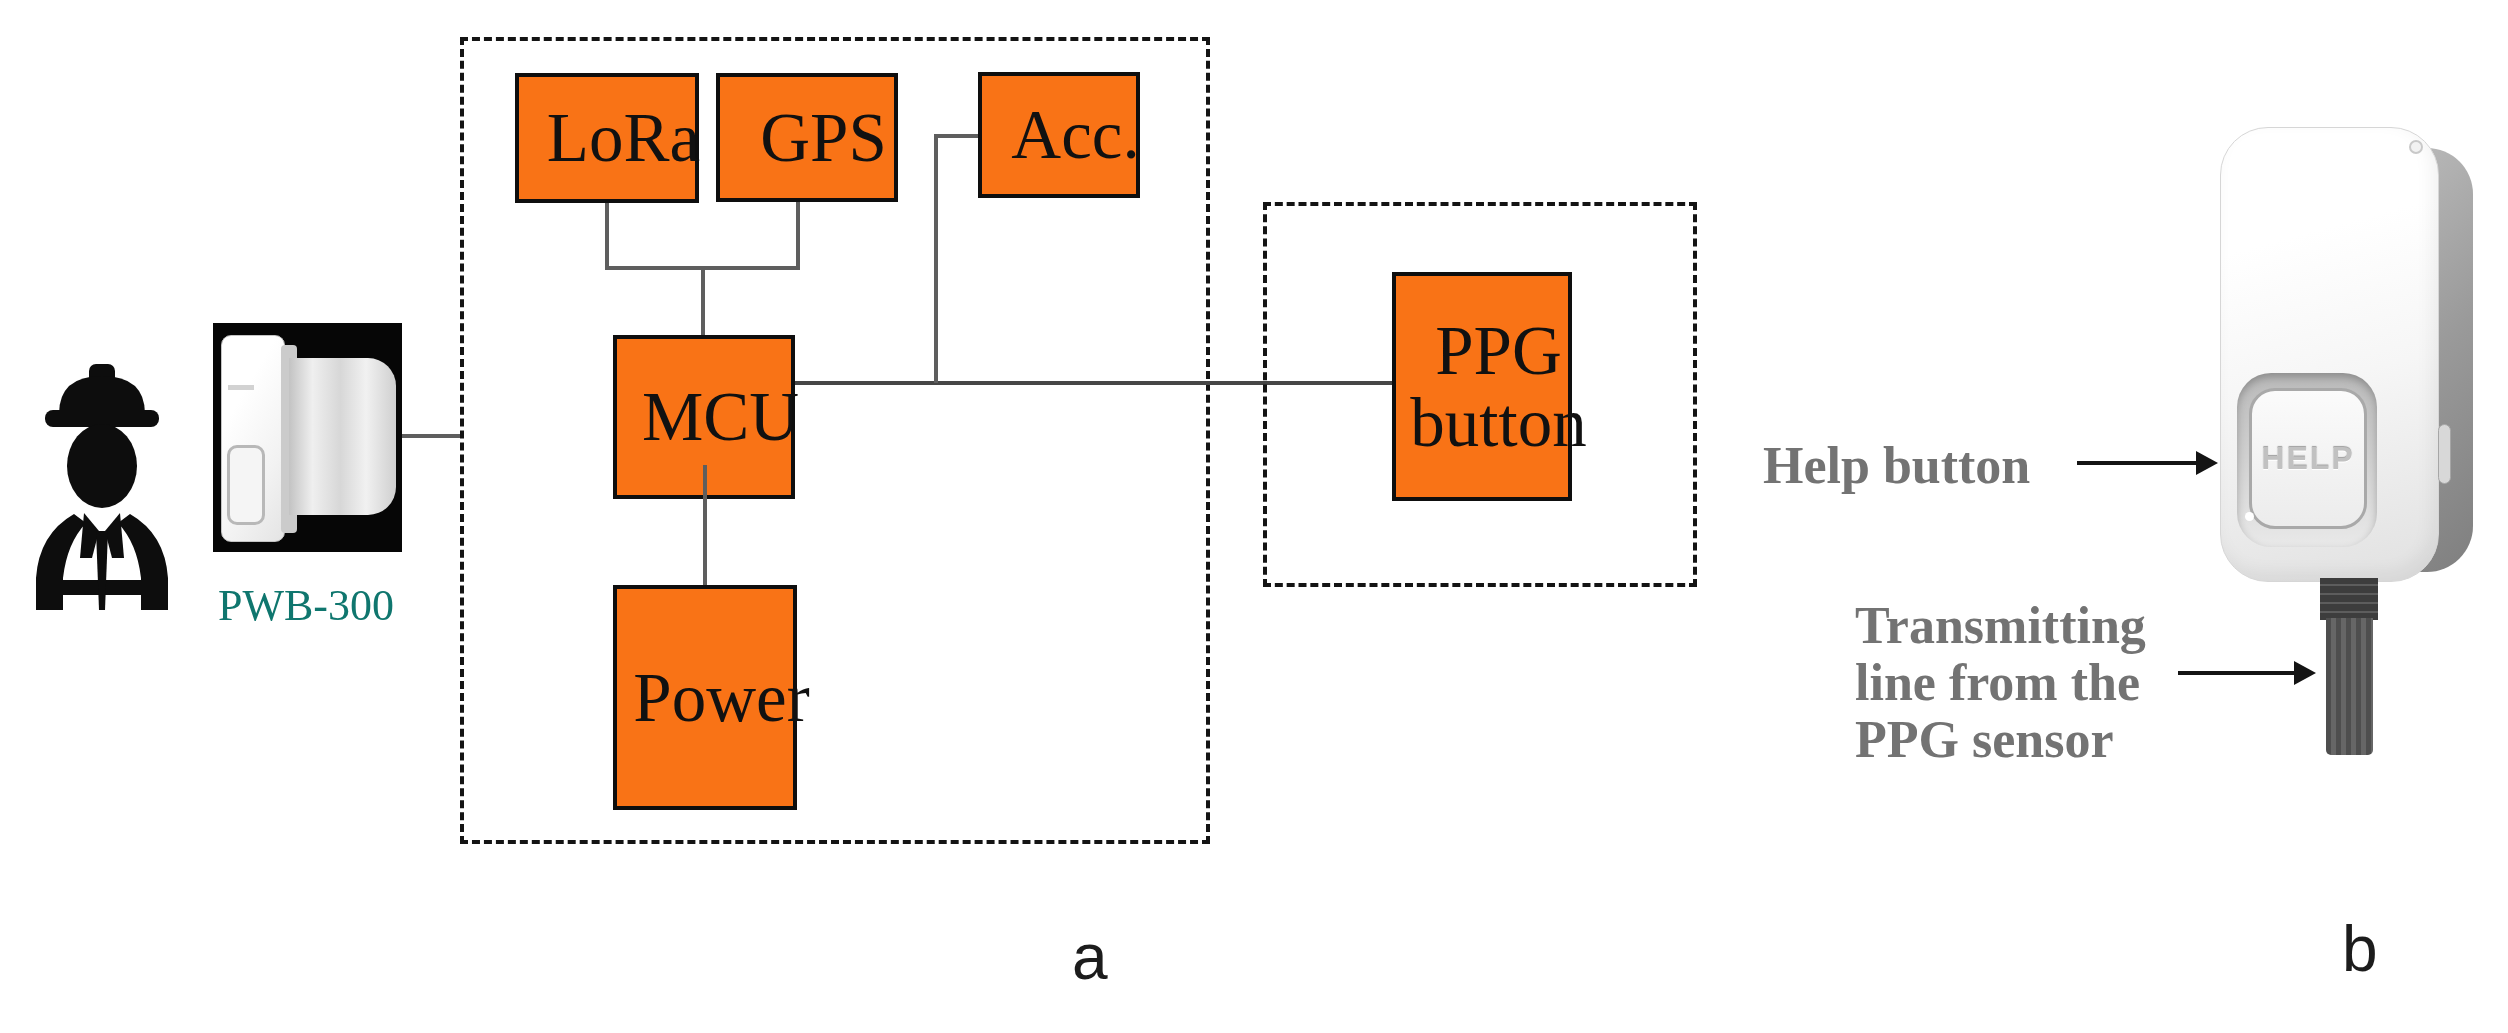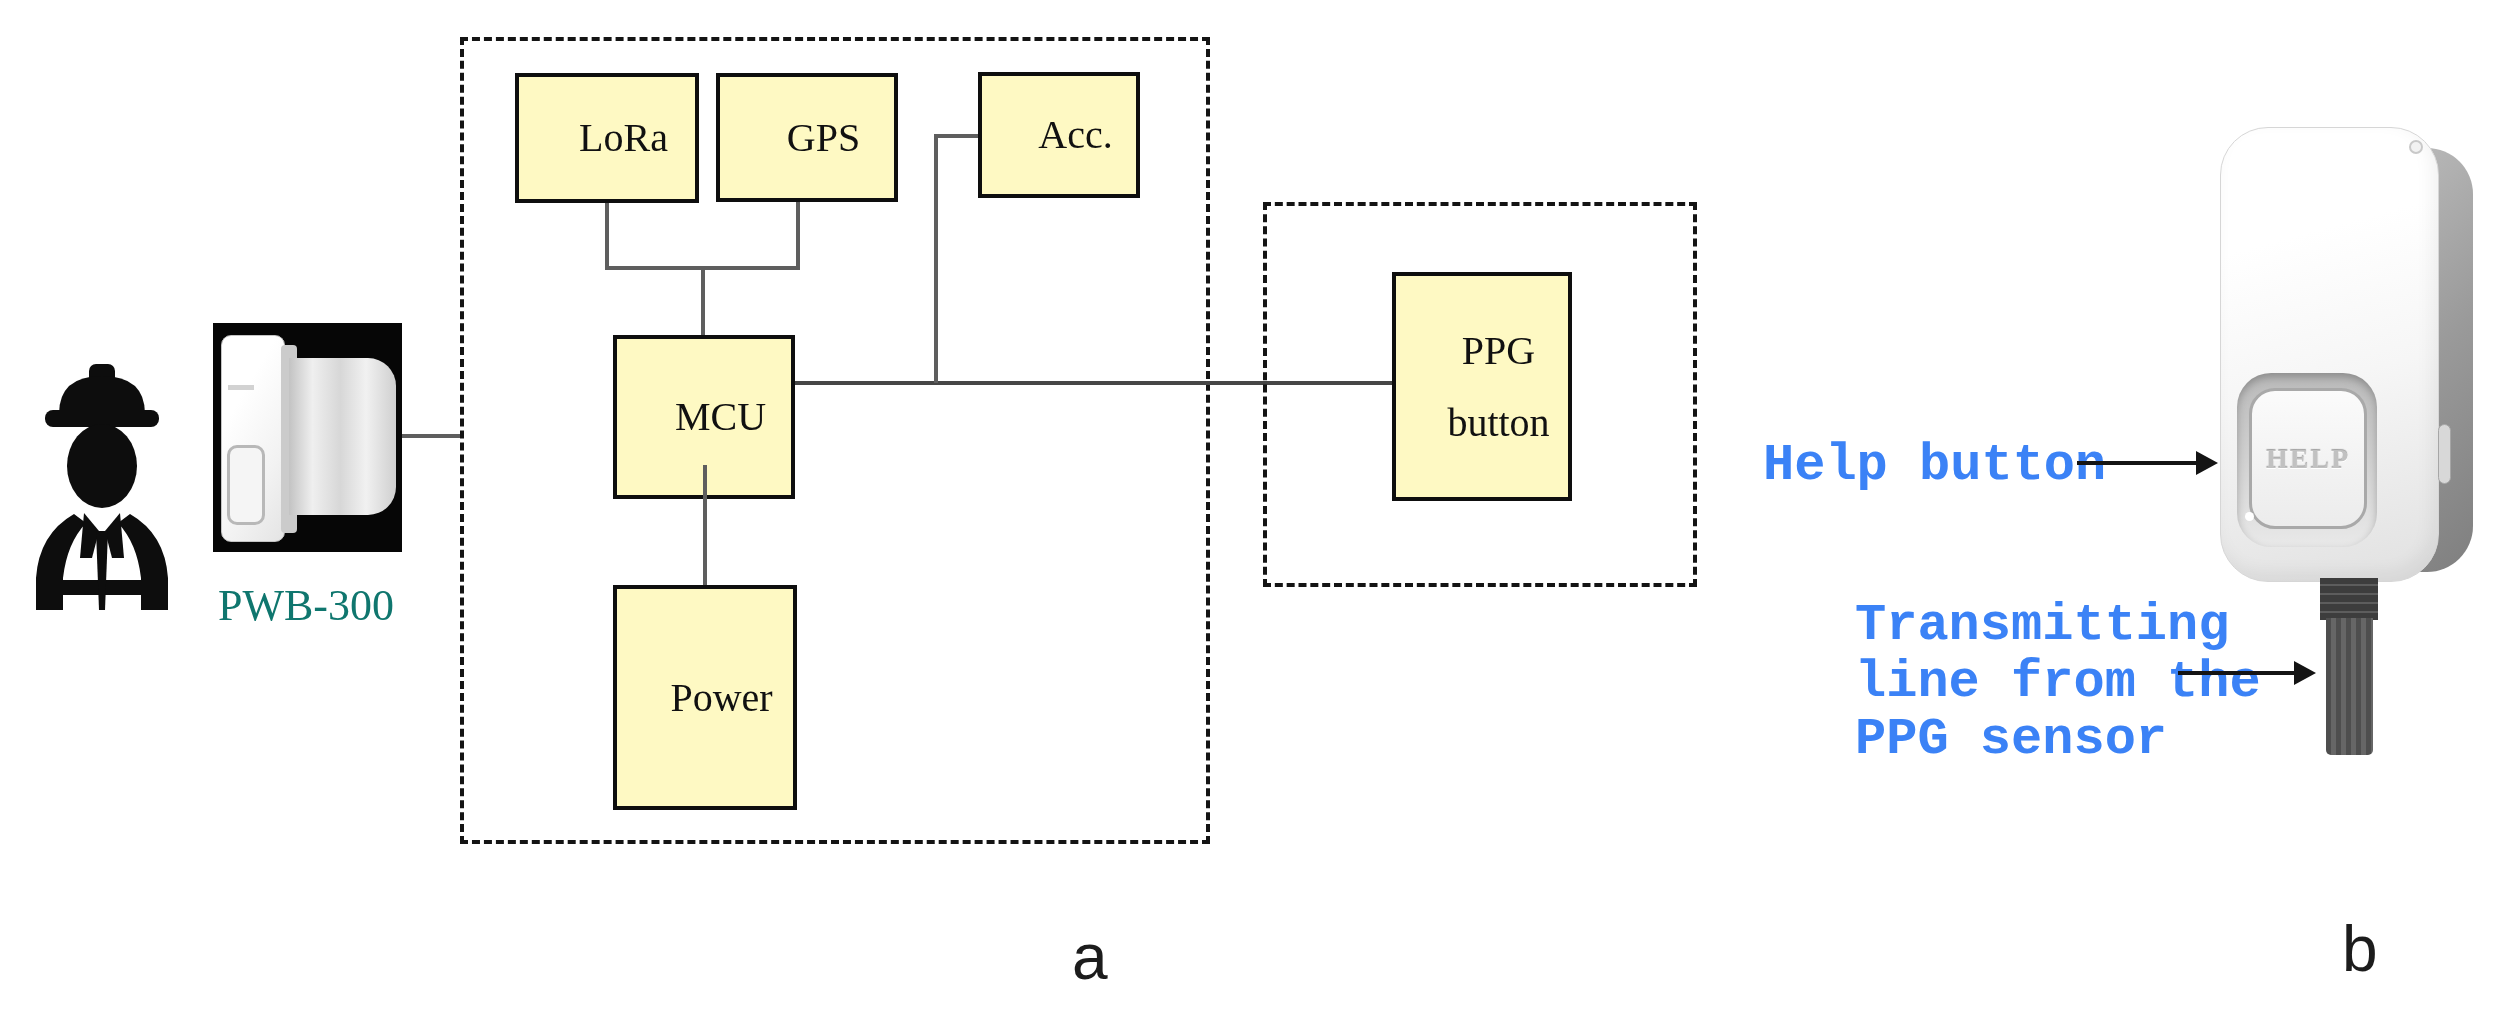--- a/index.html
+++ b/index.html
@@ -1,22 +1,22 @@
 <!DOCTYPE html>
 <html><head>
 <meta charset="utf-8">
 <style>
   html,body{margin:0;padding:0;background:#ffffff;}
   #canvas{position:relative;width:2508px;height:1033px;background:#ffffff;overflow:hidden;
           font-family:"Liberation Sans",sans-serif;}
 
   
-  .dbox{position:absolute;border:4px solid #0e0e0e;background:#fef9c3;display:flex;
+  .dbox{position:absolute;border:4px solid #0e0e0e;background:#f97316;display:flex;
         flex-direction:column;align-items:center;justify-content:center;
-        font-family:"Liberation Serif",serif;font-size:40px;color:#111;line-height:72px;
+        font-family:"Liberation Serif",serif;font-size:69px;color:#111;line-height:72px;
         box-sizing:border-box;text-align:center;padding-left:33px;}
 
   
   .dashedbox{position:absolute;border:4px dashed #141414;box-sizing:border-box;background:transparent;}
 
   
   .hline,.vline{position:absolute;background:#5e5e5e;}
   .hline{height:4px;}
   .vline{width:4px;}
   .mainline{background:#464646;}
@@ -48,33 +48,33 @@
   .devb-front{position:absolute;left:15px;top:7px;width:217px;height:453px;border-radius:48px;
               background:linear-gradient(165deg,#ffffff 25%,#f6f6f6 55%,#e3e3e3 95%);
               border:1px solid #d6d6d6;box-shadow:inset -6px -8px 18px rgba(0,0,0,0.06);}
   .devb-holedot{position:absolute;left:204px;top:20px;width:14px;height:14px;border-radius:50%;
                 background:#f2f2f2;border:2px solid #c9c9c9;box-sizing:border-box;}
   .devb-recess{position:absolute;left:32px;top:253px;width:140px;height:174px;border-radius:34px;
                background:linear-gradient(#b9b9b9,#e9e9e9);box-shadow:inset 0 4px 8px rgba(0,0,0,0.25);}
   .devb-button{position:absolute;left:44px;top:268px;width:118px;height:141px;border-radius:26px;
                background:linear-gradient(#fbfbfb,#ececec);border:3px solid #a9a9a9;box-sizing:border-box;
                display:flex;align-items:center;justify-content:center;}
-  .devb-help{font-size:28px;font-weight:700;letter-spacing:2px;color:#c1c1c1;
-             text-shadow:0 1px 0 #fff, 0 -1px 1px #9f9f9f;font-family:Liberation Serif, serif;}
+  .devb-help{font-size:32px;font-weight:700;letter-spacing:2px;color:#c1c1c1;
+             text-shadow:0 1px 0 #fff, 0 -1px 1px #9f9f9f;font-family:Liberation Sans, sans-serif;}
   .devb-smalldot{position:absolute;left:40px;top:392px;width:9px;height:9px;border-radius:50%;background:#ffffff;}
   .devb-sidebtn{position:absolute;left:233px;top:304px;width:13px;height:60px;border-radius:7px;
                 background:#d8d8d8;border:1px solid #a6a6a6;box-sizing:border-box;}
   .devb-connector{position:absolute;left:115px;top:458px;width:58px;height:42px;background:#3d3d3d;
                   background-image:repeating-linear-gradient(0deg,#3d3d3d 0 7px,#5d5d5d 7px 9px);}
   .devb-cable{position:absolute;left:121px;top:498px;width:47px;height:137px;border-radius:0 0 5px 5px;
               background:repeating-linear-gradient(90deg,#4e4e4e 0 5px,#666666 5px 10px);}
 
   
-  .anno{position:absolute;color:#3b82f6;font-size:52px;font-weight:600;line-height:57px;
-        font-family:Liberation Mono, monospace;white-space:nowrap;}
+  .anno{position:absolute;color:#737373;font-size:52px;font-weight:600;line-height:57px;
+        font-family:Liberation Serif, serif;white-space:nowrap;}
   .arrow-line{position:absolute;height:4px;background:#141414;}
   .arrow-head{position:absolute;width:0;height:0;border-top:12px solid transparent;
               border-bottom:12px solid transparent;border-left:22px solid #141414;}
 </style>
 </head>
 <body>
 
 <div id="canvas">
 
   <div class="worker">

